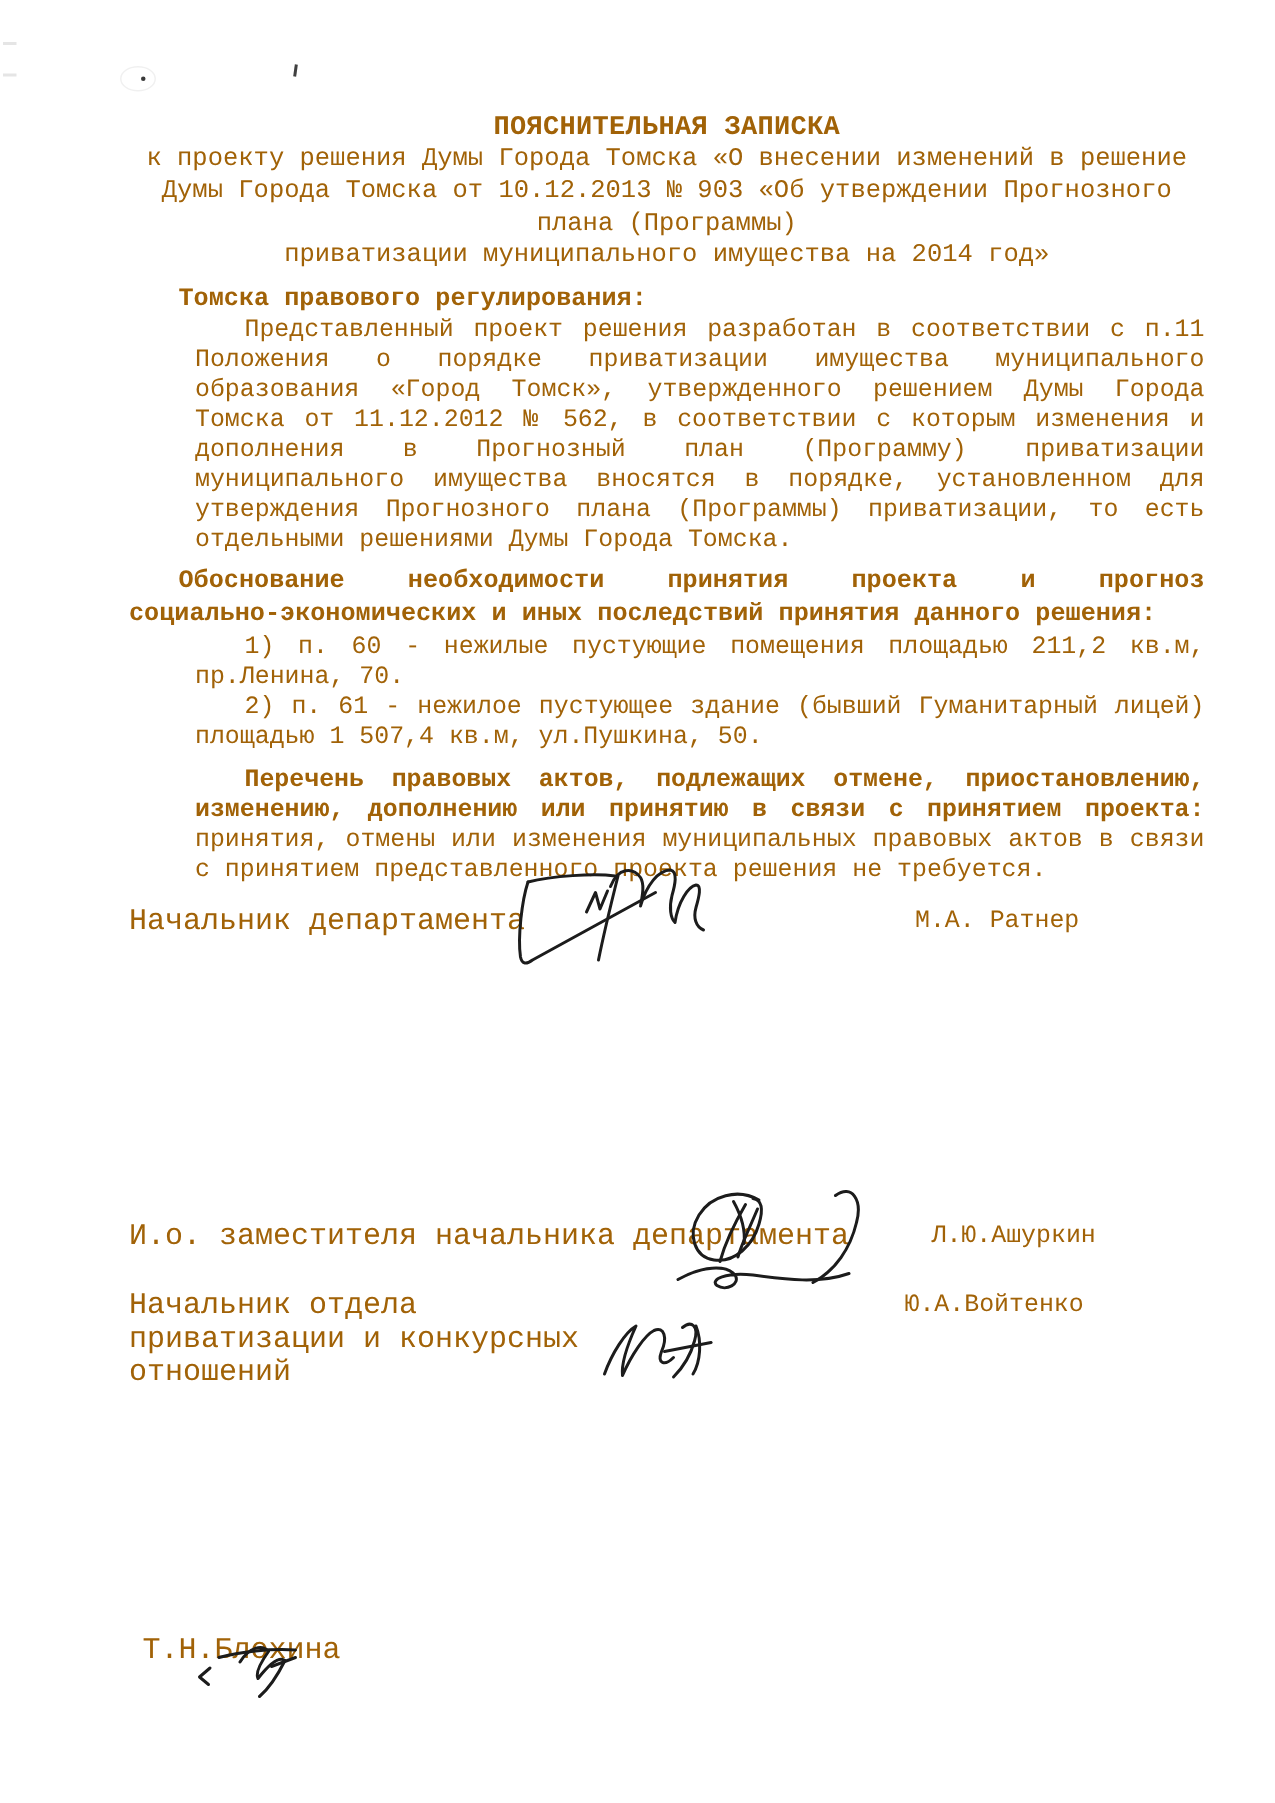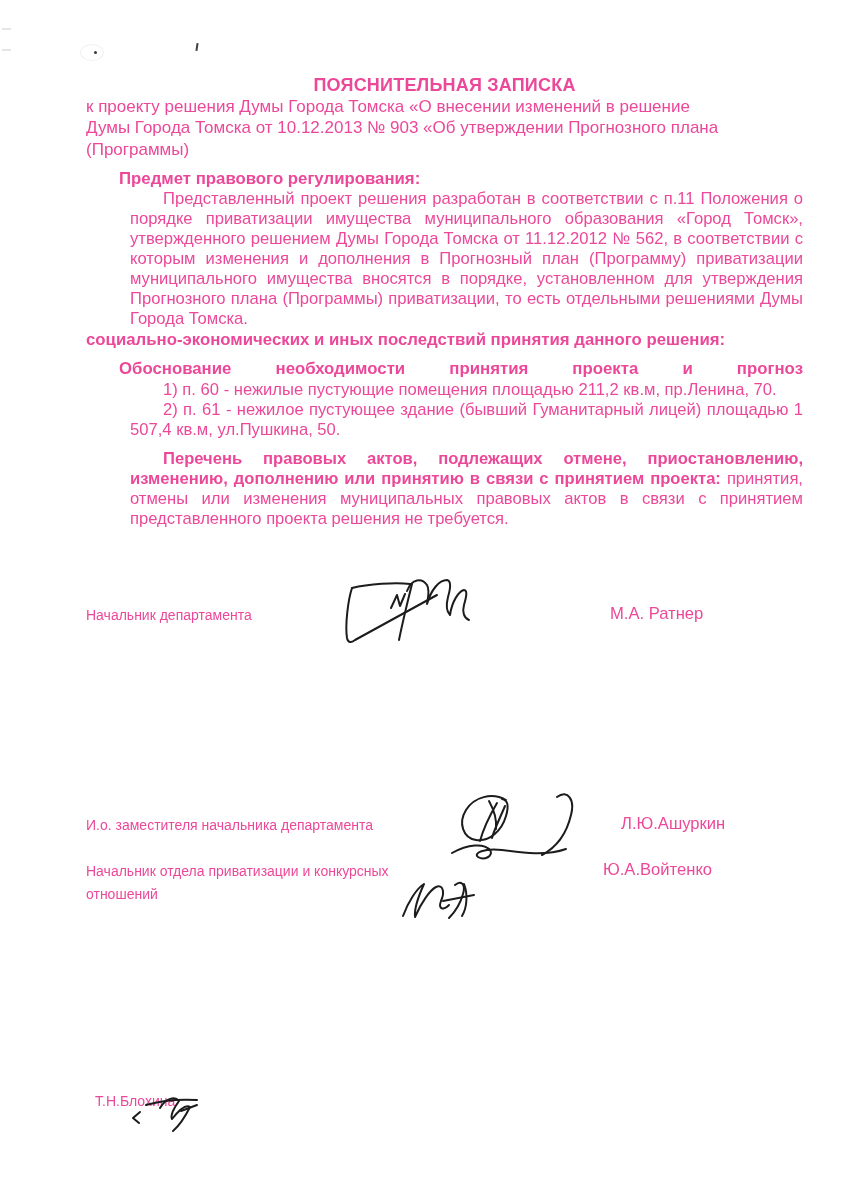--- a/index.html
+++ b/index.html
@@ -1,35 +1,35 @@
 <!DOCTYPE html>
 <html><head>
 <meta charset="utf-8">
 <style>
   html,body{margin:0;padding:0;background:#9a9a9a;}
   .page{
     position:relative;
     width:850px;height:1202px;
     margin:0 auto;
     background:#ffffff;
-    font-family:Liberation Sans, sans-serif;
-    color:#ec4899;
+    font-family:Liberation Mono, monospace;
+    color:#a16207;
     overflow:hidden;
   }
   .content{
     position:absolute;left:86px;top:0;width:717px;
   }
   .doc-title{
     margin-top:74px;
     font-size:18px;font-weight:bold;
     text-align:center;letter-spacing:.2px;
     line-height:22px;
   }
   .doc-subtitle{
-    font-size:17px;line-height:21.3px;
+    font-size:17px;line-height:21.3px;text-align:center;
   }
   p{margin:0;}
   .body{
     font-size:16.6px;line-height:20px;
     text-align:justify;
     text-indent:33px;
     margin-left:44px;
   }
   .h-bold{font-weight:bold;font-size:16.8px;}
   .mt-h1{margin-top:9px;line-height:20px;text-align:left;}
@@ -40,21 +40,21 @@
     -moz-text-align-last:justify;
     text-align-last:justify;
     text-indent:33px;
     white-space:nowrap;
   }
   .h2-line2{line-height:22px;text-align:left;}
   .mt-10{margin-top:11px;}
   .mt-8{margin-top:9px;}
   .sig-label{
     position:absolute;
-    font-size:14px;line-height:22.5px;
+    font-size:20px;line-height:22.5px;
     white-space:nowrap;
   }
   .sig-label.wrap{white-space:normal;width:330px;}
   .sig-name{
     position:absolute;
     font-size:16.6px;line-height:20px;white-space:nowrap;
   }
   .sig-svg{position:absolute;}
   .sig-svg path{fill:none;stroke:#1c1c1c;stroke-width:2;stroke-linecap:round;stroke-linejoin:round;}
   
@@ -75,26 +75,27 @@
   <div class="artifact a-dash" style="left:2px;top:28px;"></div>
   <div class="artifact a-dash" style="left:2px;top:49px;"></div>
   <div class="artifact a-smudge"></div>
   <div class="artifact a-dot"></div>
   <div class="artifact a-tick"></div>
 
   <div class="content">
     <div class="doc-title">ПОЯСНИТЕЛЬНАЯ ЗАПИСКА</div>
     <div class="doc-subtitle">к проекту решения Думы Города Томска «О внесении изменений в решение</div>
     <div class="doc-subtitle">Думы Города Томска от 10.12.2013 № 903 «Об утверждении Прогнозного плана (Программы)</div>
+    <div class="doc-subtitle">приватизации муниципального имущества на 2014 год»</div>
 
-    <p class="h-bold mt-h1" style="text-indent:33px;">Предмет правового регулирования:</p>
+    <p class="h-bold mt-h1" style="text-indent:33px;">Томска правового регулирования:</p>
     <p class="body">Представленный проект решения разработан в соответствии с п.11 Положения о порядке приватизации имущества муниципального образования «Город Томск», утвержденного решением Думы Города Томска от 11.12.2012 № 562, в соответствии с которым изменения и дополнения в Прогнозный план (Программу) приватизации муниципального имущества вносятся в порядке, установленном для утверждения Прогнозного плана (Программы) приватизации, то есть отдельными решениями Думы Города Томска.</p>
 
+    <div class="h-bold h2-line1">Обоснование необходимости принятия проекта и прогноз</div>
     <div class="h-bold h2-line2">социально-экономических и иных последствий принятия данного решения:</div>
-    <div class="h-bold h2-line1">Обоснование необходимости принятия проекта и прогноз</div>
 
     <p class="body">1) п. 60 - нежилые пустующие помещения площадью 211,2 кв.м, пр.Ленина, 70.</p>
     <p class="body">2) п. 61 - нежилое пустующее здание (бывший Гуманитарный лицей) площадью 1 507,4 кв.м, ул.Пушкина, 50.</p>
 
     <p class="body mt-8"><b>Перечень правовых актов, подлежащих отмене, приостановлению, изменению, дополнению или принятию в связи с принятием проекта:</b> <span>принятия, отмены или изменения муниципальных правовых актов в связи с принятием представленного проекта решения не требуется.</span></p>
   </div>
 
   <div class="sig-label" style="left:86px;top:604px;">Начальник департамента</div>
   <svg class="sig-svg" style="left:335px;top:572px;" width="140" height="78" viewBox="335 572 140 78">
     <path d="M352 588 C368 584 396 582 410 584"></path>

